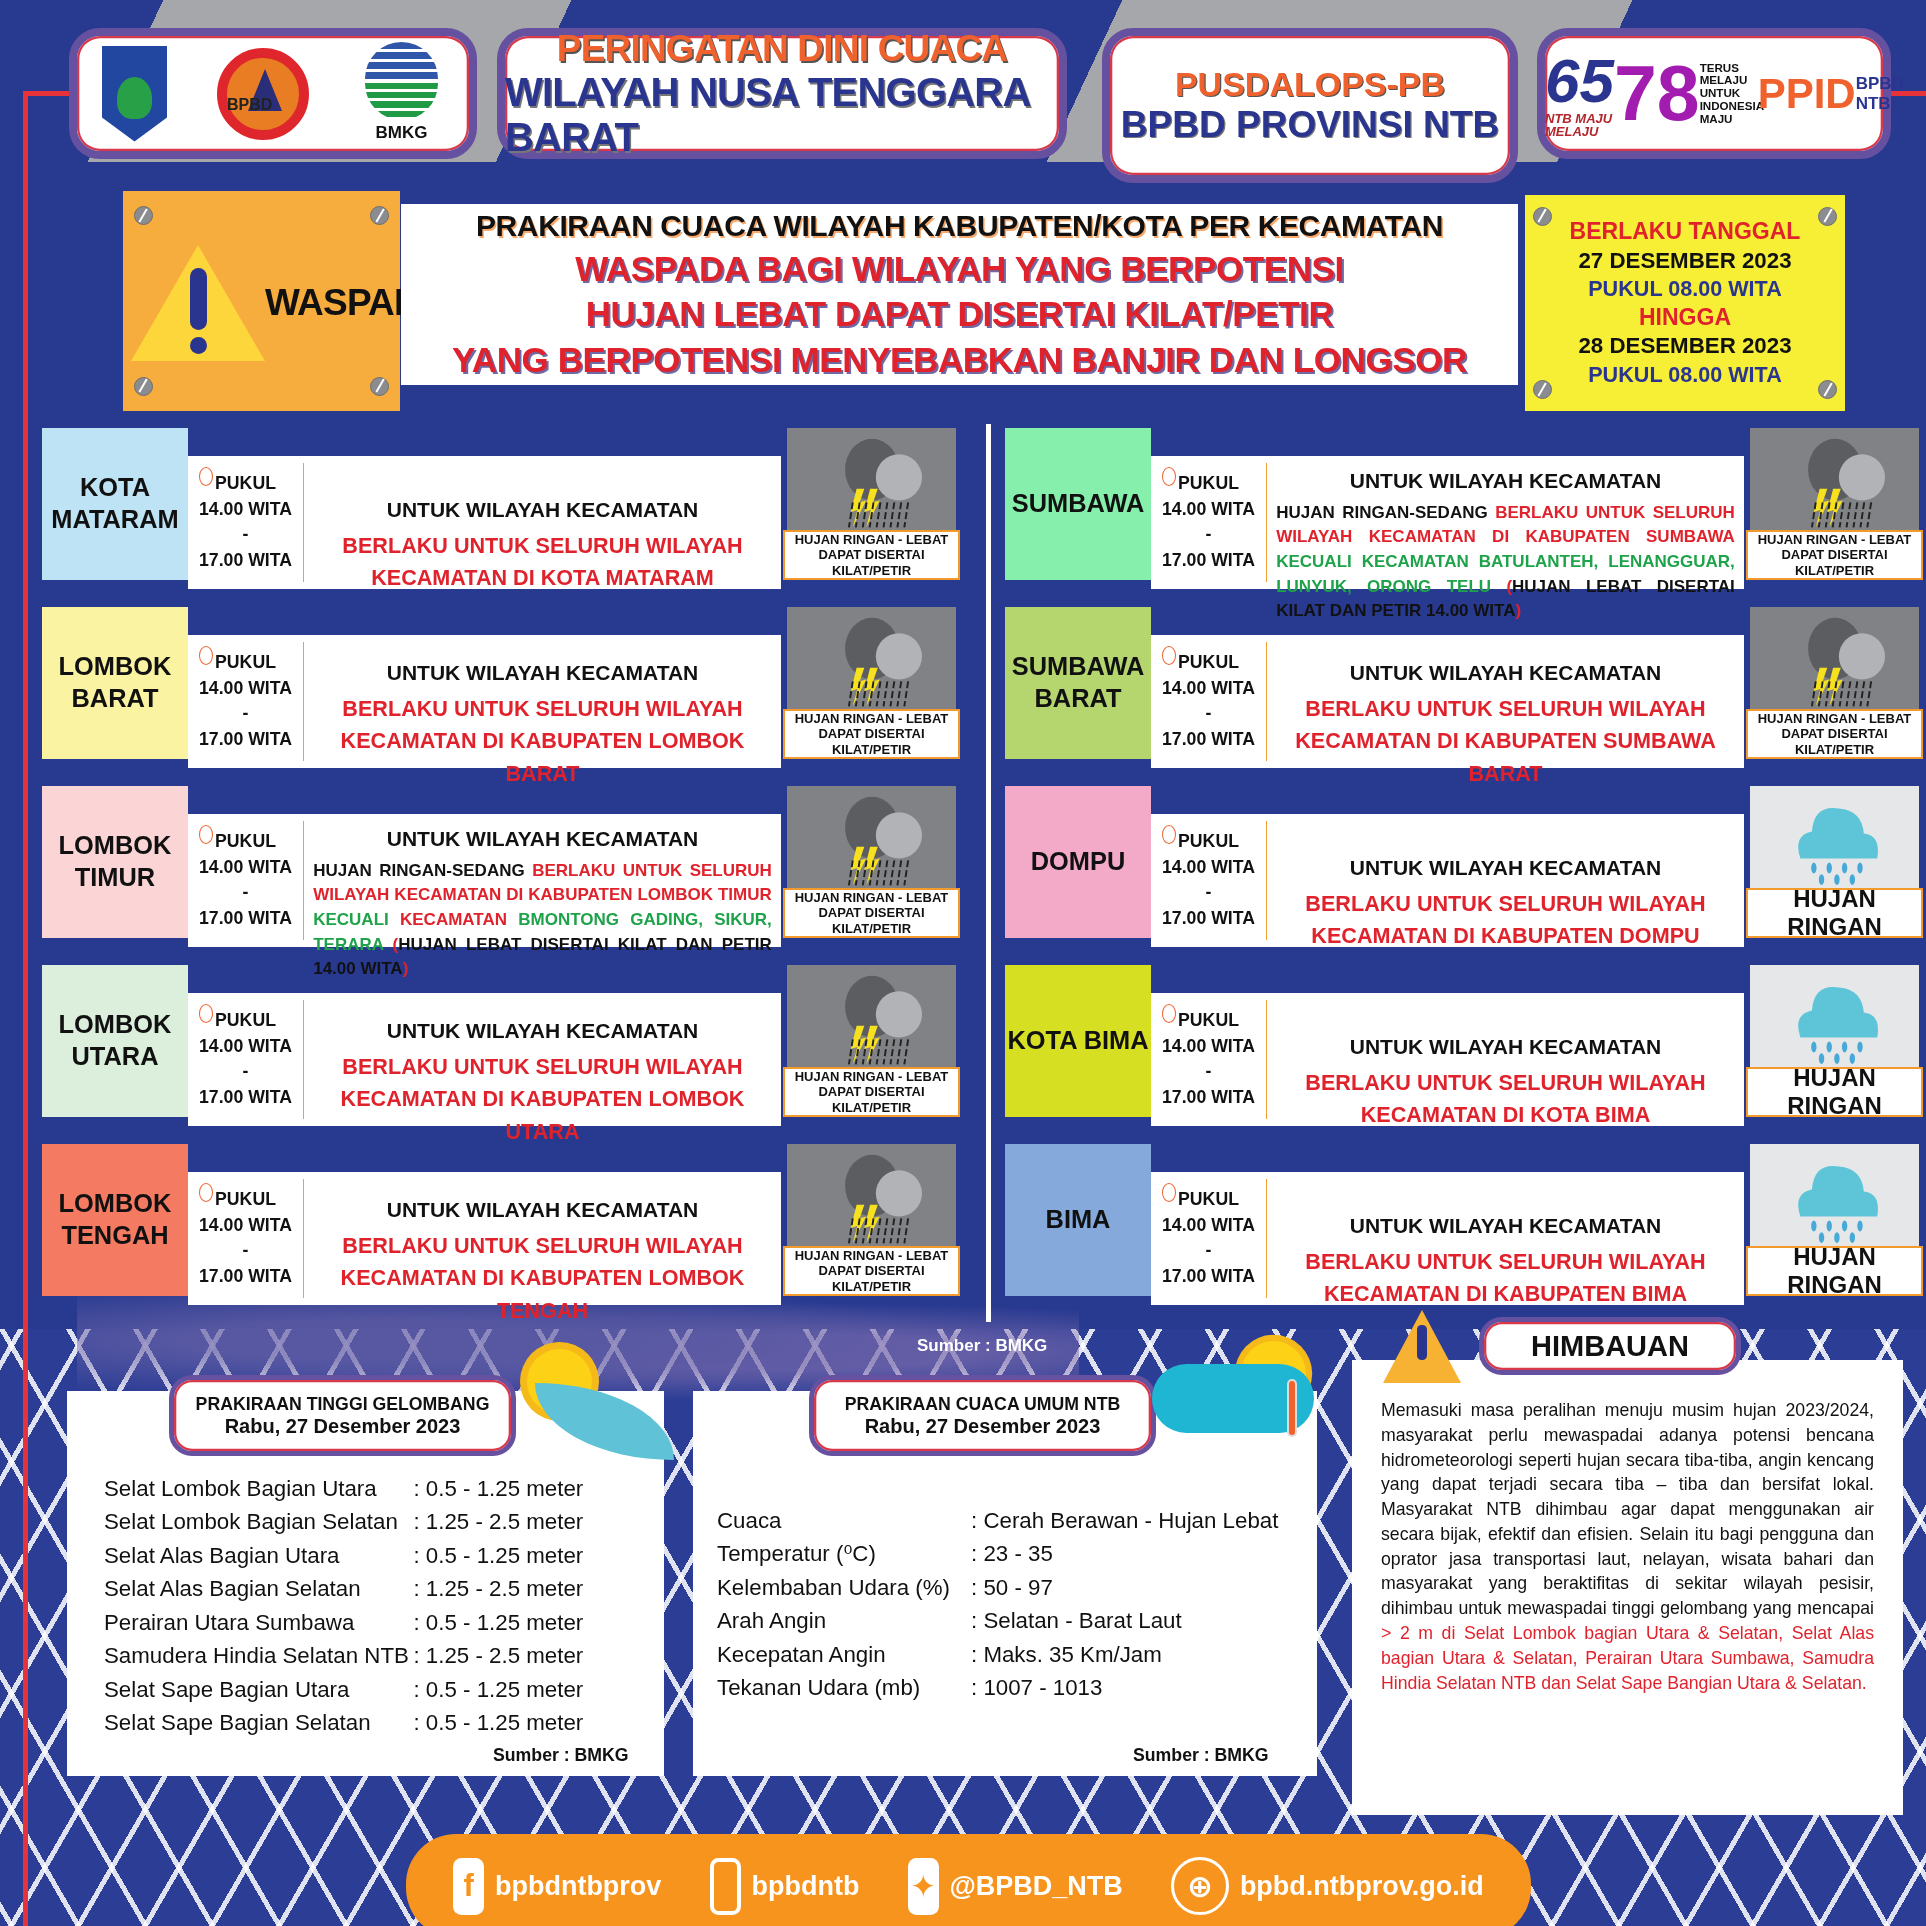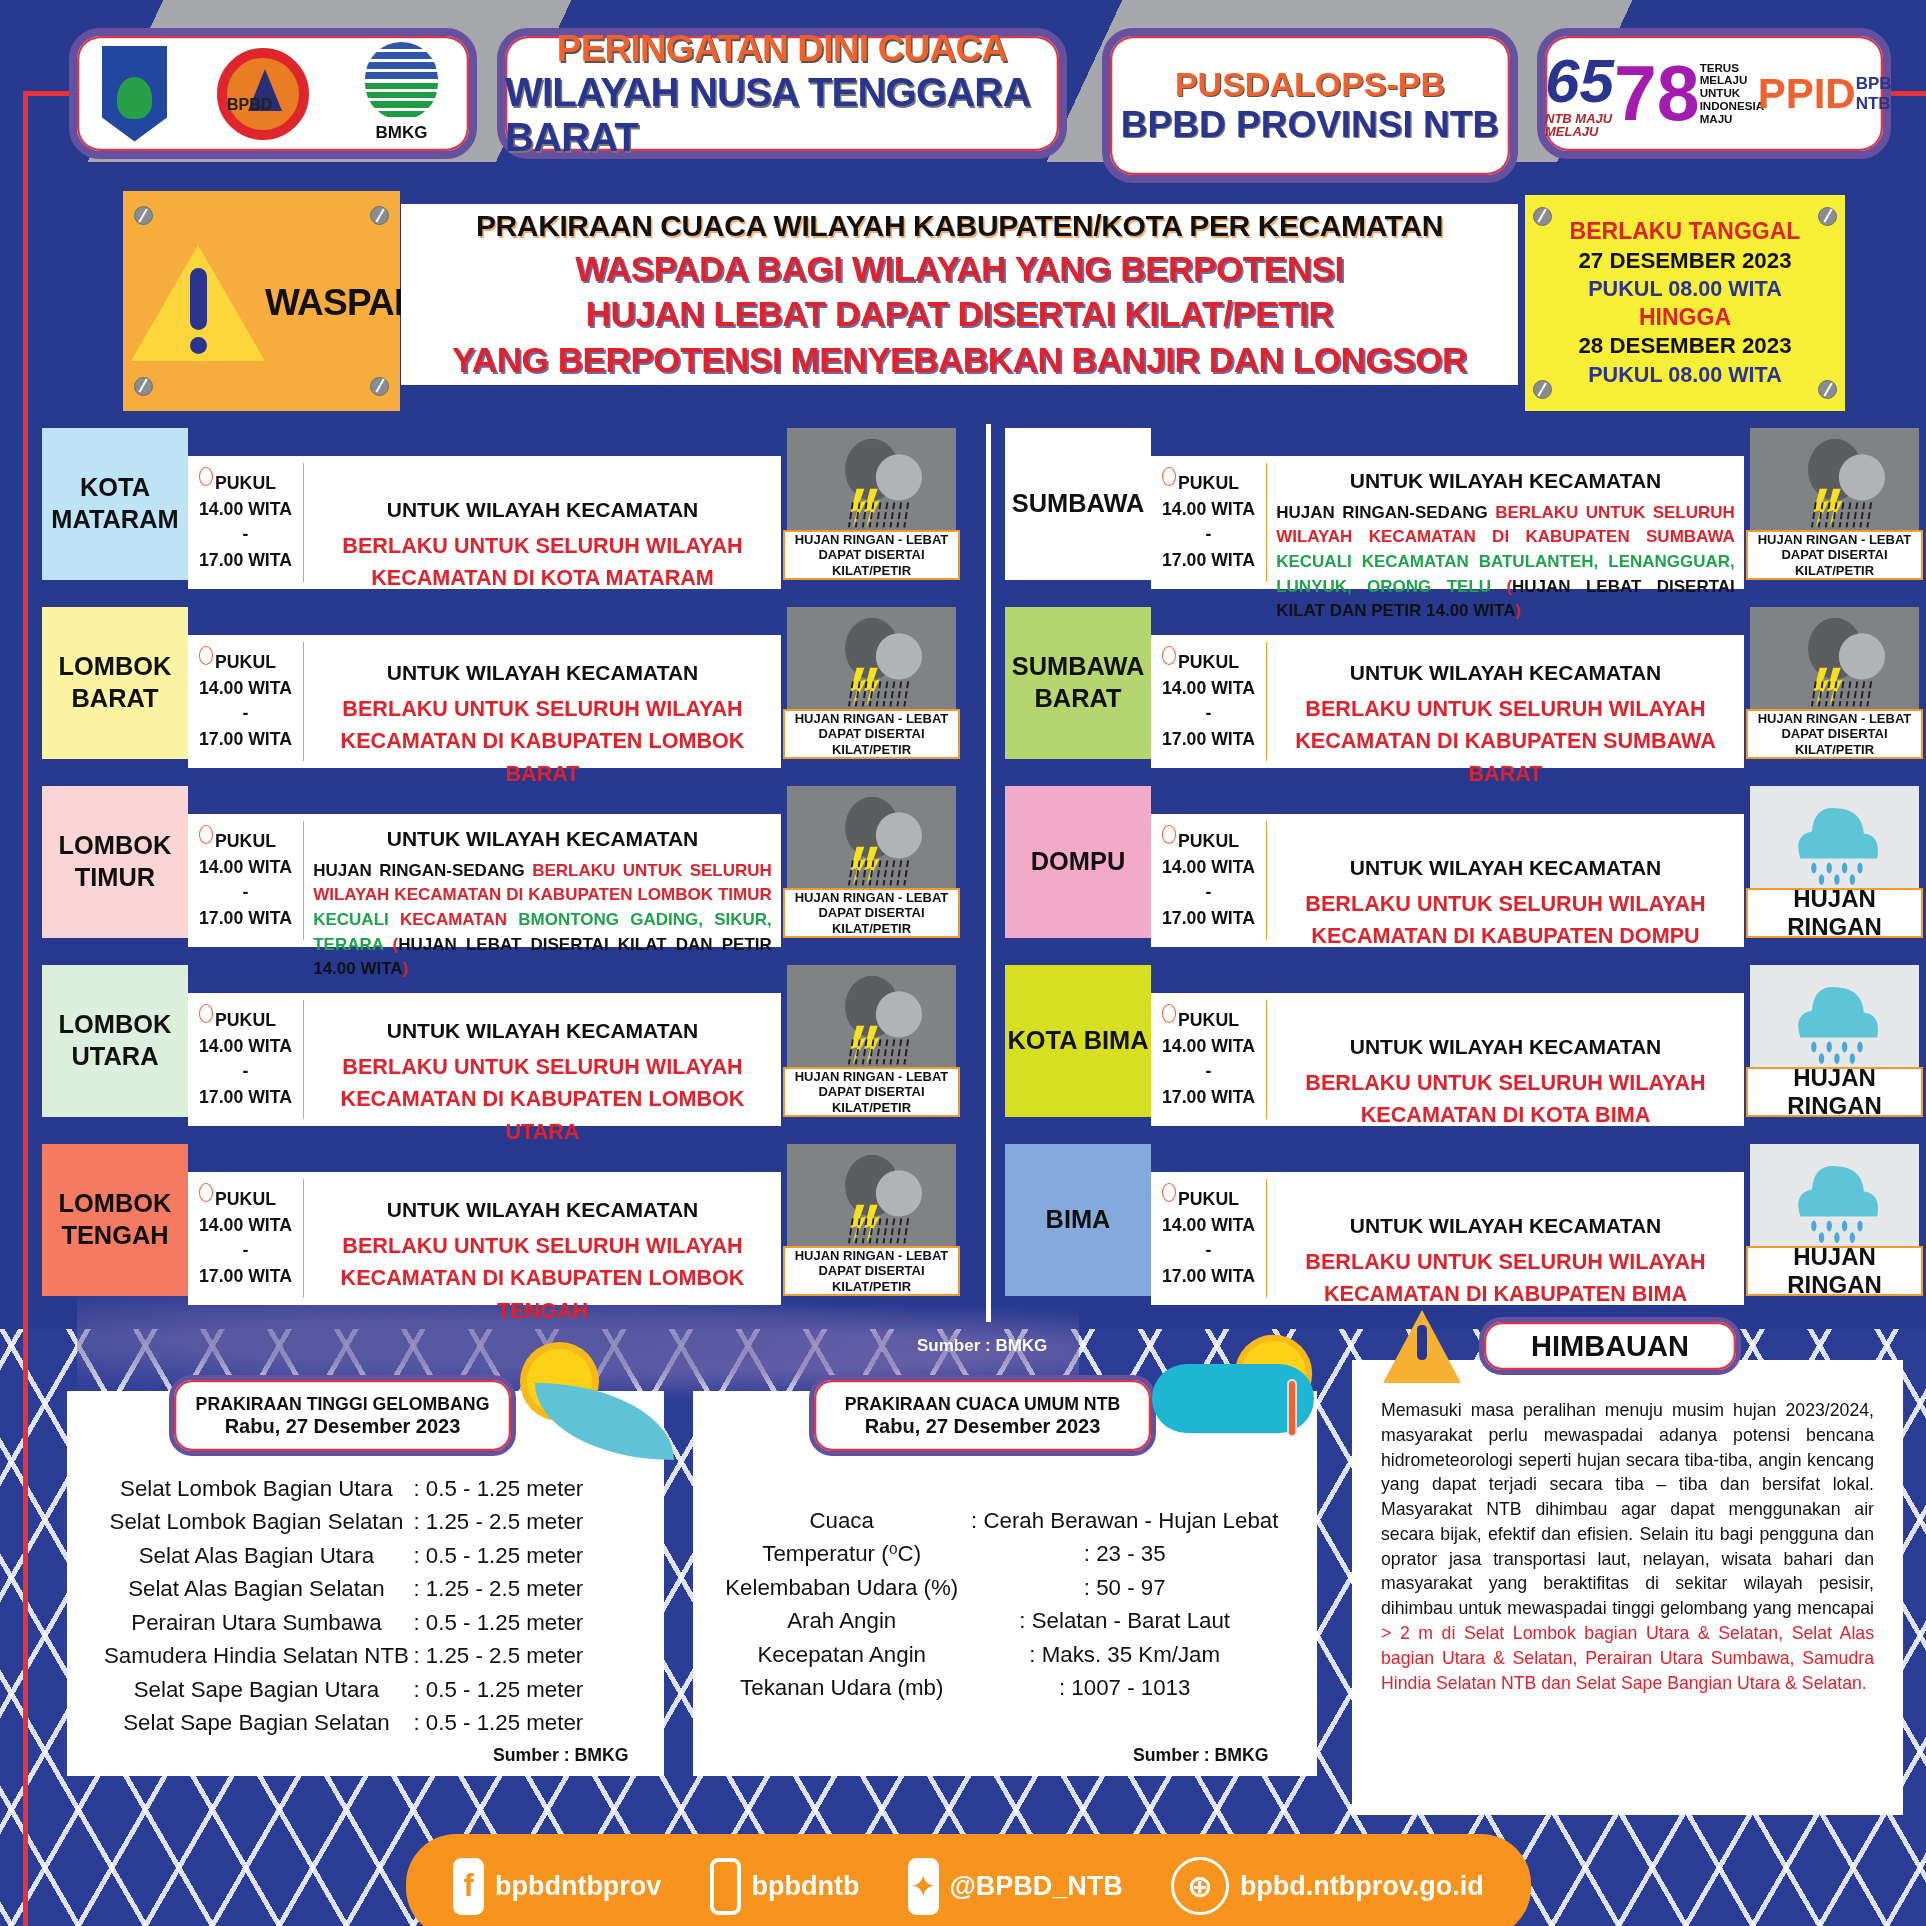--- a/index.html
+++ b/index.html
@@ -110,21 +110,21 @@
 
   
   .sumber-mid { position:absolute; left: 917px; top: 1336px; color:#fff; font-size: 17px; font-weight: bold; }
   .panel { position:absolute; background:#fff; }
   .panel-head {
     position:absolute; background:#fff; border-radius: 23px; border: 5.4px solid #6650a0; box-shadow: 0 0 0 2.3px #d9384a inset;
     display:flex; flex-direction:column; align-items:center; justify-content:center; font-weight: bold; color:#111;
   }
   .ph-l1 { font-size: 17.7px; } .ph-l2 { font-size: 20px; }
   .kv-table { position:absolute; font-size: 22.3px; line-height: 1.5; color:#111; border-collapse: collapse; }
-  .kv-table td { padding: 0 4.6px 0 0; white-space: nowrap; text-align: center; }
+  .kv-table td { padding: 0 4.6px 0 0; white-space: nowrap; }
   .panel-source { position:absolute; font-size: 17.7px; font-weight: bold; }
   .himbauan-text { position:absolute; font-size: 17.7px; line-height: 1.4; text-align: justify; color:#111; }
   .himbauan-text .hl { color: #e0222c; }
 
   .social-bar {
     position:absolute; left: 406px; top: 1834px; width: 1125px; height: 104px; background: #f7941e; border-radius: 50px;
     display:flex; align-items:center; justify-content:space-around; padding: 0 23px;
   }
   .social { display:flex; align-items:center; gap: 10.8px; color:#fff; font-size: 27px; font-weight: bold; }
   .s-icon { width: 31px; height: 57px; background:#fff; border-radius: 8.5px; display:flex; align-items:center; justify-content:center; color:#f7941e; font-size: 31px; font-weight: bold; }
@@ -394,21 +394,21 @@
             <line x1="190" y1="175" x2="180" y2="240" stroke="#222" stroke-width="5" stroke-dasharray="18,8"></line>
             <line x1="208" y1="175" x2="198" y2="240" stroke="#222" stroke-width="5" stroke-dasharray="18,8"></line>
             <line x1="226" y1="175" x2="216" y2="240" stroke="#222" stroke-width="5" stroke-dasharray="18,8"></line>
             <line x1="244" y1="175" x2="234" y2="240" stroke="#222" stroke-width="5" stroke-dasharray="18,8"></line>
           </svg>
         </div>
       <div class="status-badge two">HUJAN RINGAN - LEBAT DAPAT DISERTAI KILAT/PETIR</div>
     </div>
     </div>
     <div class="row" style="left: 1005px; top: 428px;">
-    <div class="region" style="background:#ffffff">
+    <div class="region" style="background:#86efac">
         <span>SUMBAWA</span>
       </div>
     <div class="body">
       <div class="time">
         <div class="clock-icon"></div>
         <span>PUKUL</span>
         <span>14.00 WITA</span>
         <span>-</span>
         <span>17.00 WITA</span>
       </div>

